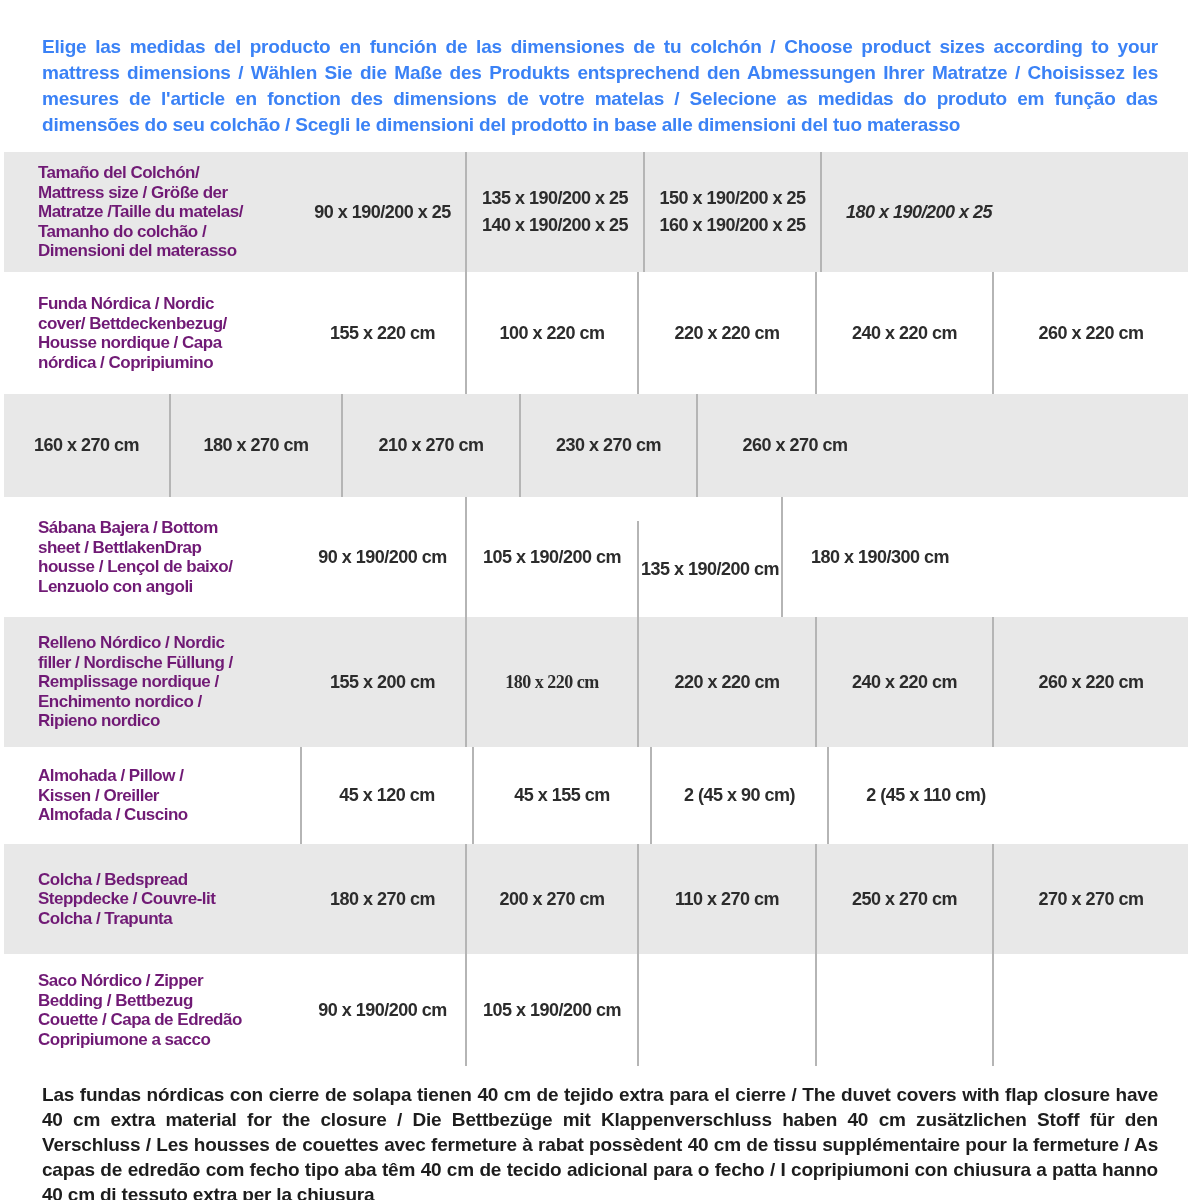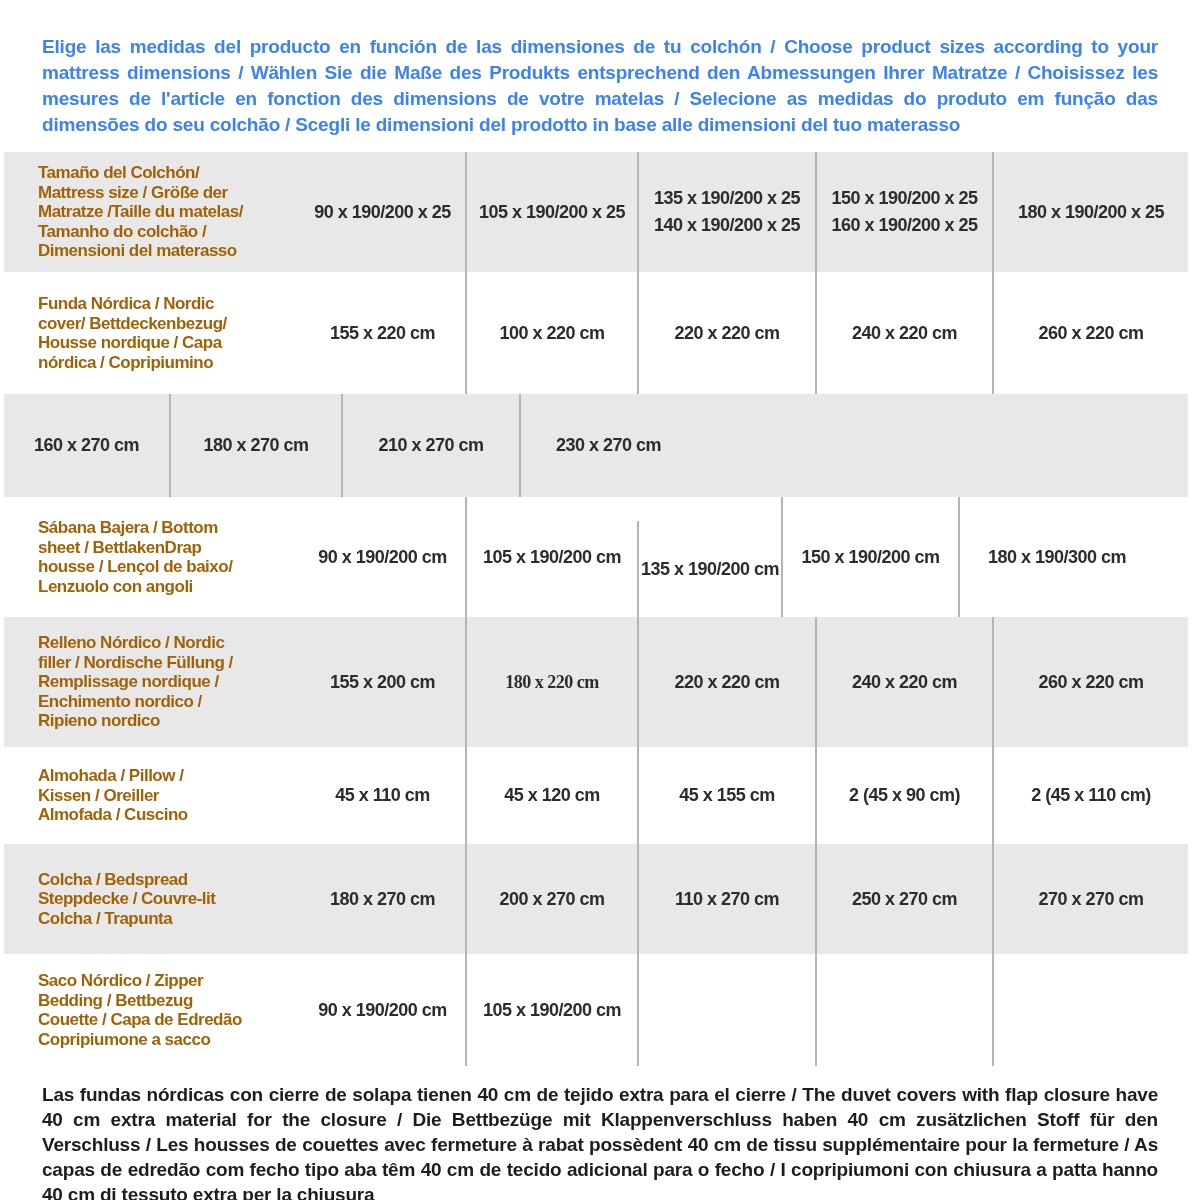--- a/index.html
+++ b/index.html
@@ -32,21 +32,21 @@
   .row:nth-child(4){min-height:120px;}
   .row:nth-child(5){min-height:130px;}
   .row:nth-child(6){min-height:97px;}
   .row:nth-child(7){min-height:110px;}
   .row:nth-child(8){min-height:112px;}
 
   .cell-label{
     width:296px;box-sizing:border-box;padding-left:34px;
     display:flex;align-items:center;justify-content:flex-start;
     font-size:17px;line-height:19.5px;letter-spacing:-0.5px;
-    white-space:pre-line;text-align:left;color:#a16207;
+    white-space:pre-line;text-align:left;color:#701a75;
   }
   .cell-val{
     box-sizing:border-box;
     display:flex;align-items:center;justify-content:center;
     font-size:18px;line-height:27px;letter-spacing:-0.5px;
     white-space:pre-line;text-align:center;color:#2c2c2c;
   }
   .cell-val.bordered{border-left:2px solid #b5b5b5;}
 </style>
 </head>
@@ -56,72 +56,70 @@
   <p class="intro">Elige las medidas del producto en función de las dimensiones de tu colchón / Choose product sizes according to your mattress dimensions / Wählen Sie die Maße des Produkts entsprechend den Abmessungen Ihrer Matratze / Choisissez les mesures de l'article en fonction des dimensions de votre matelas / Selecione as medidas do produto em função das dimensões do seu colchão / Scegli le dimensioni del prodotto in base alle dimensioni del tuo materasso</p>
 
   <div class="size-table">
       <div class="row gray">
         <div class="cell-label">Tamaño del Colchón/
 Mattress size / Größe der
 Matratze /Taille du matelas/
 Tamanho do colchão /
 Dimensioni del materasso</div>
         <div class="cell-val" style="width: 165px;">90 x 190/200 x 25</div>
-        <div class="cell-val bordered" style="width: 172px;">105 x 190/200 x 25</div>
         <div class="cell-val bordered" style="width: 178px;">135 x 190/200 x 25
 140 x 190/200 x 25</div>
         <div class="cell-val bordered" style="width: 177px;">150 x 190/200 x 25
 160 x 190/200 x 25</div>
-        <div class="cell-val bordered" style="width: 196px;">180 x 190/200 x 25</div>
+        <div class="cell-val bordered" style="width: 196px; font-style: italic;">180 x 190/200 x 25</div>
       </div>
       <div class="row white">
         <div class="cell-label">Funda Nórdica /  Nordic
 cover/ Bettdeckenbezug/
 Housse nordique  / Capa
 nórdica / Copripiumino</div>
         <div class="cell-val" style="width: 165px;">155 x 220 cm</div>
         <div class="cell-val bordered" style="width: 172px;">100 x 220 cm</div>
         <div class="cell-val bordered" style="width: 178px;">220 x 220 cm</div>
         <div class="cell-val bordered" style="width: 177px;">240 x 220 cm</div>
         <div class="cell-val bordered" style="width: 196px;">260 x 220 cm</div>
       </div>
       <div class="row gray">
         <div class="cell-val" style="width: 165px;">160 x 270 cm</div>
         <div class="cell-val bordered" style="width: 172px;">180 x 270 cm</div>
         <div class="cell-val bordered" style="width: 178px;">210 x 270 cm</div>
         <div class="cell-val bordered" style="width: 177px;">230 x 270 cm</div>
+        <div class="cell-val bordered" style="width: 196px;">260 x 270 cm</div>
       </div>
       <div class="row white">
         <div class="cell-label">Sábana Bajera / Bottom
 sheet / BettlakenDrap
 housse / Lençol de baixo/
 Lenzuolo con angoli</div>
         <div class="cell-val" style="width: 165px;">90 x 190/200 cm</div>
         <div class="cell-val bordered" style="width: 172px;">105 x 190/200 cm</div>
         <div class="cell-val bordered" style="width: 144px; margin-top: 24px;">135 x 190/200 cm</div>
-        <div class="cell-val bordered" style="width: 177px;">150 x 190/200 cm</div>
         <div class="cell-val bordered" style="width: 196px;">180 x 190/300 cm</div>
       </div>
       <div class="row gray">
         <div class="cell-label">Relleno Nórdico / Nordic
 filler / Nordische Füllung /
 Remplissage nordique /
 Enchimento nordico /
 Ripieno nordico</div>
         <div class="cell-val" style="width: 165px;">155 x 200 cm</div>
         <div class="cell-val bordered" style="width: 172px; font-family: Liberation Serif, serif;">180 x 220 cm</div>
         <div class="cell-val bordered" style="width: 178px;">220 x 220 cm</div>
         <div class="cell-val bordered" style="width: 177px;">240 x 220 cm</div>
         <div class="cell-val bordered" style="width: 196px;">260 x 220 cm</div>
       </div>
       <div class="row white">
         <div class="cell-label">Almohada  / Pillow /
 Kissen / Oreiller
 Almofada / Cuscino</div>
-        <div class="cell-val" style="width: 165px;">45 x 110 cm</div>
         <div class="cell-val bordered" style="width: 172px;">45 x 120 cm</div>
         <div class="cell-val bordered" style="width: 178px;">45 x 155 cm</div>
         <div class="cell-val bordered" style="width: 177px;">2 (45 x 90 cm)</div>
         <div class="cell-val bordered" style="width: 196px;">2 (45 x 110 cm)</div>
       </div>
       <div class="row gray">
         <div class="cell-label">Colcha / Bedspread
 Steppdecke / Couvre-lit
 Colcha / Trapunta</div>
         <div class="cell-val" style="width: 165px;">180 x 270 cm</div>

